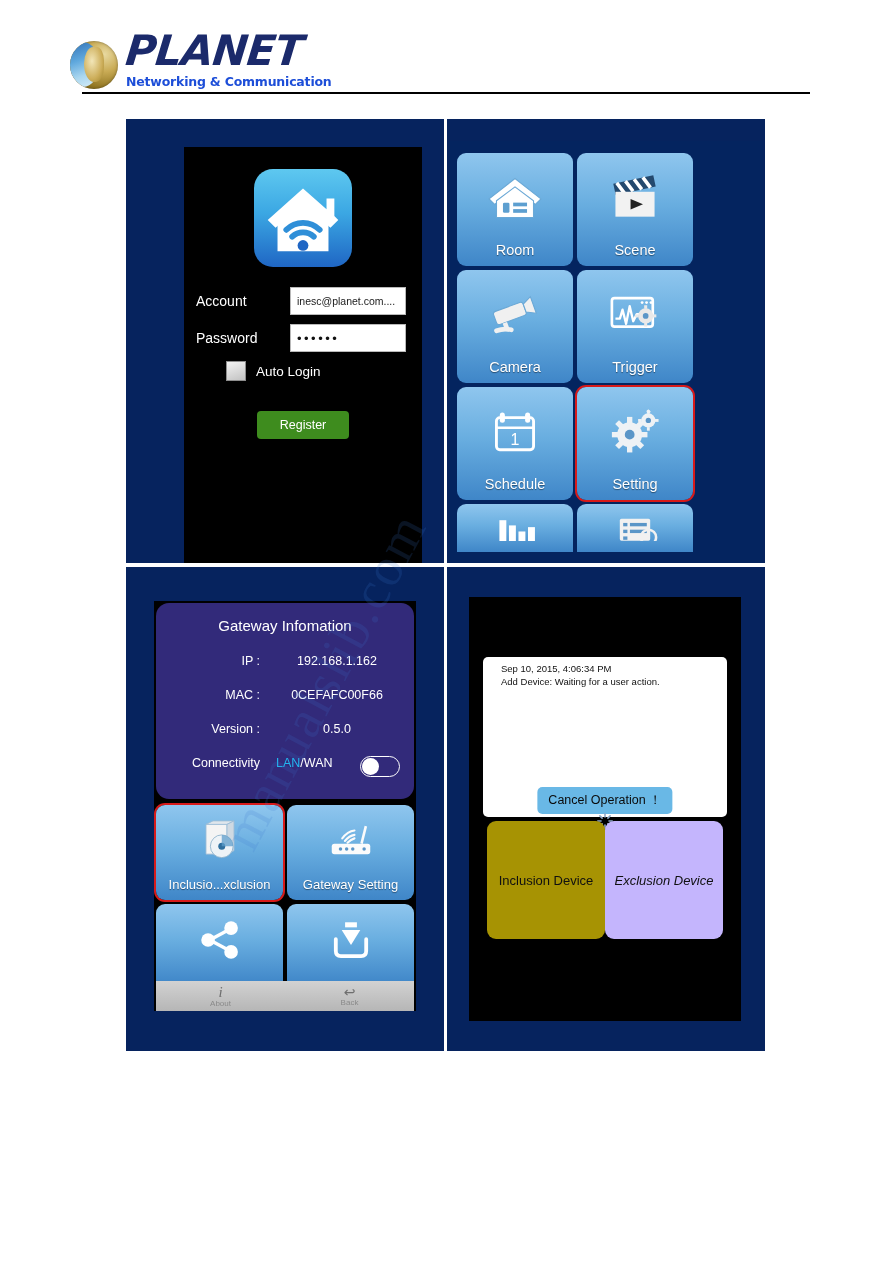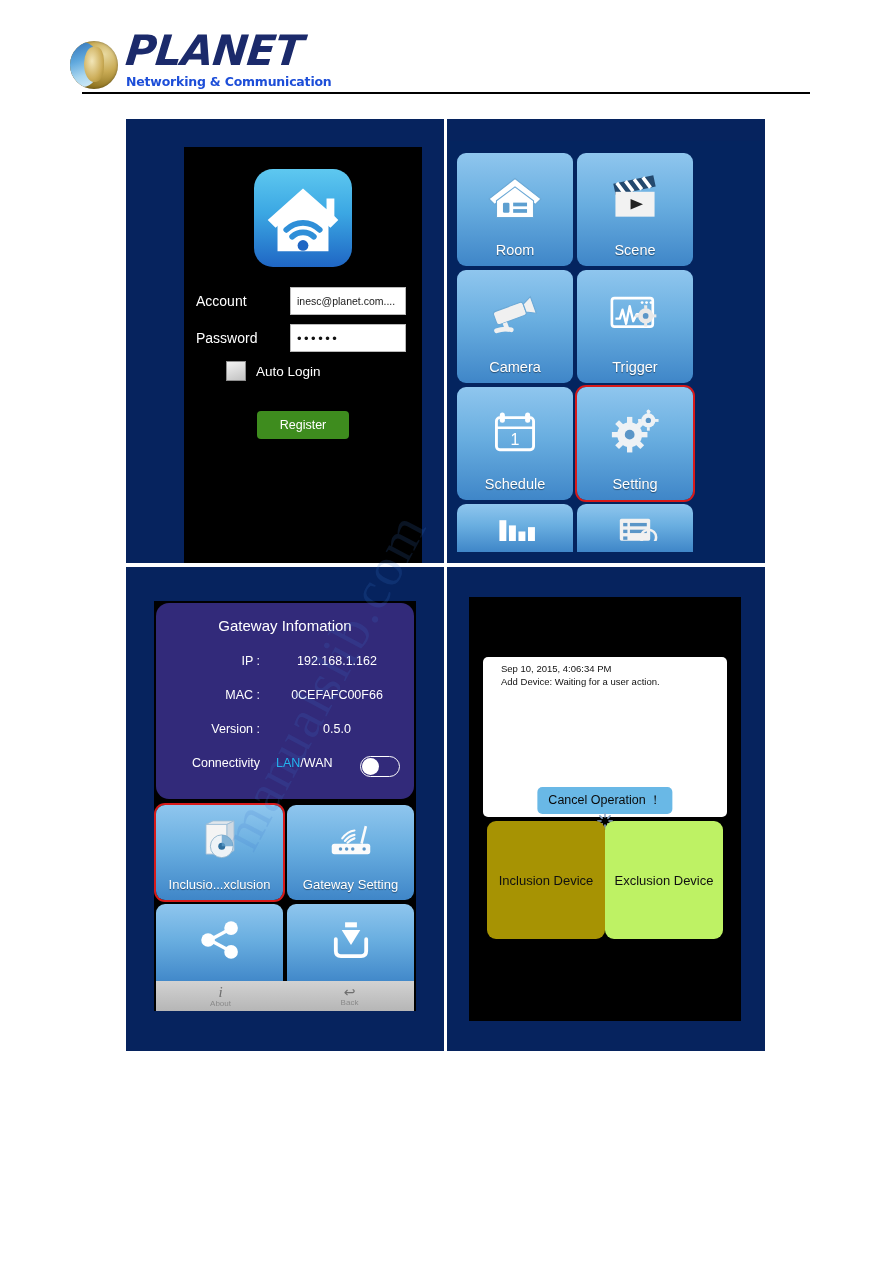--- a/index.html
+++ b/index.html
@@ -354,21 +354,21 @@
     align-items: center;
     justify-content: center;
     font-size: 13px;
     color: #101010;
     border: none;
     font-family: "Liberation Sans", sans-serif;
     white-space: nowrap;
     cursor: pointer;
   }
   .dev-incl { background: #a79303; }
-  .dev-excl { background: #bef264; }
+  .dev-excl { background: #c4b5fd; font-style: italic; }
 </style>
 </head>
 <body>
 
 <div class="doc-header">
   <div class="logo-wrap">
     <div class="logo-globe"></div>
     <div class="logo-text">
       <div class="logo-planet">PLANET</div>
       <div class="logo-tagline">Networking &amp; Communication</div>

